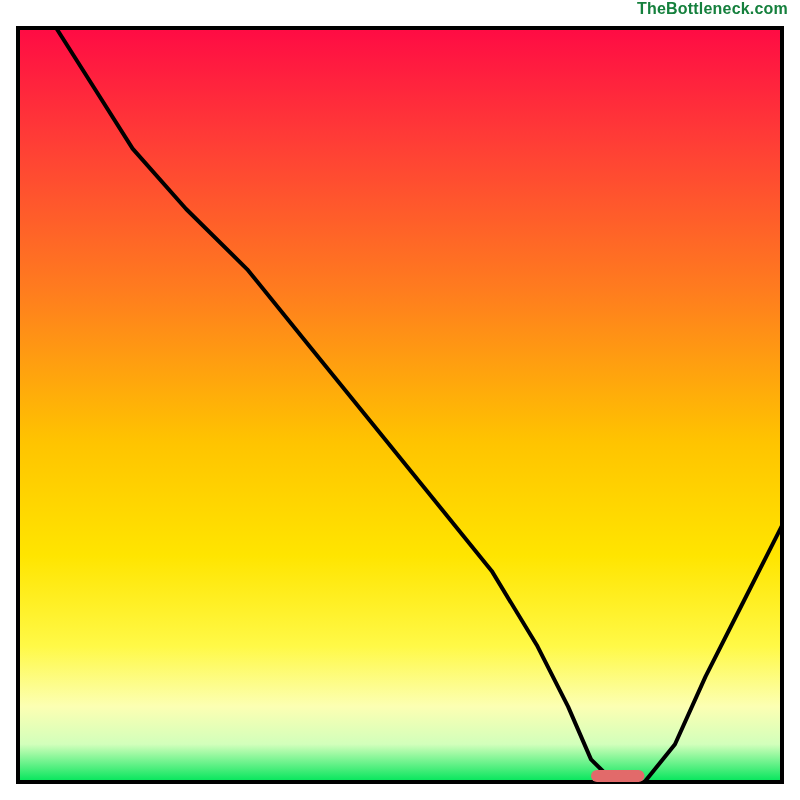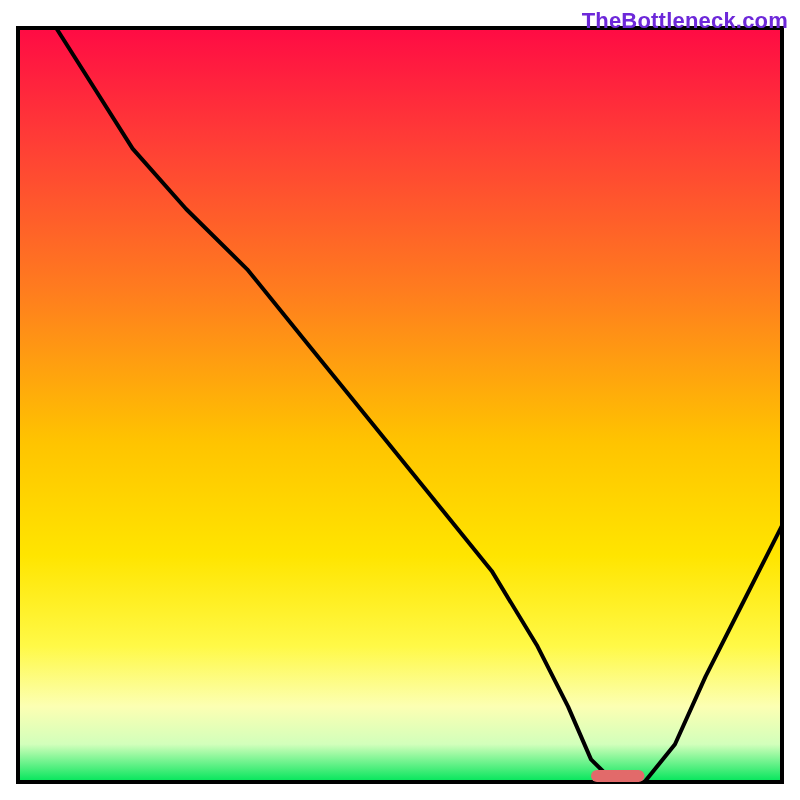--- a/index.html
+++ b/index.html
@@ -1,18 +1,18 @@
 <!DOCTYPE html>
 <html><head>
 <meta charset="utf-8">
 <style>
   html,body{margin:0;padding:0;width:800px;height:800px;overflow:hidden;background:#fff;font-family:Arial,Helvetica,sans-serif}
   .wrap{position:relative;width:800px;height:800px}
   svg{display:block}
-  .watermark{position:absolute;top:8px;right:12px;font-size:22px;font-weight:600;color:#6d28d9;letter-spacing:.2px}
+  .watermark{position:absolute;top:0;right:12px;font-size:16px;font-weight:600;color:#15803d;letter-spacing:.2px}
 </style>
 </head>
 <body>
 <div class="wrap">
 
 <svg width="800" height="800" viewBox="0 0 800 800">
   <defs>
     <linearGradient id="bg" x1="0" y1="0" x2="0" y2="1">
       <stop id="g0" offset="0%" stop-color="#ff0b44"></stop>
       <stop id="g1" offset="15%" stop-color="#ff3d36"></stop>

